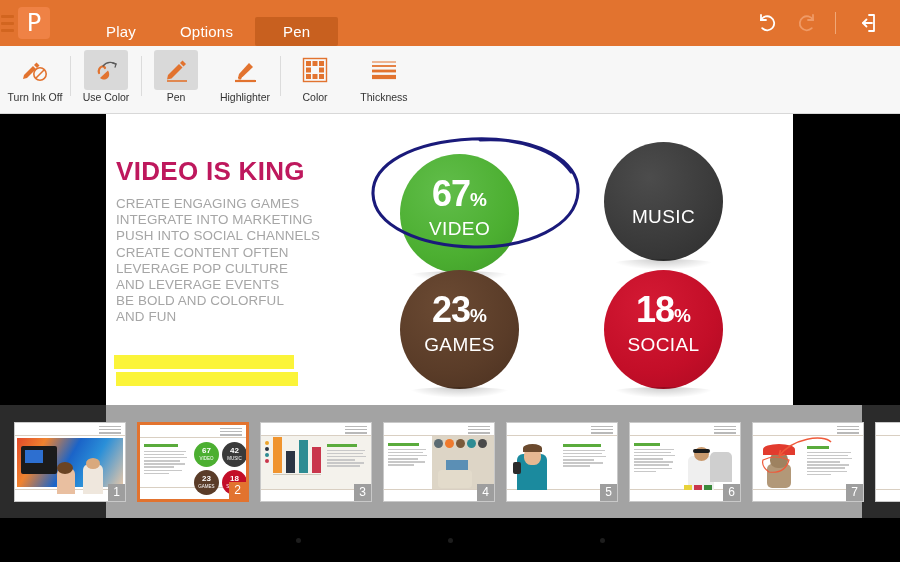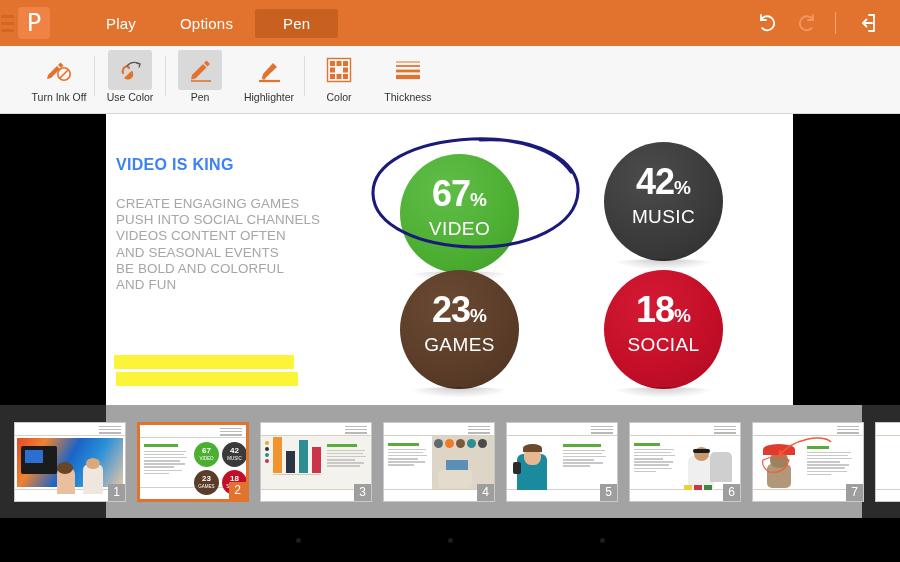--- a/index.html
+++ b/index.html
@@ -24,37 +24,37 @@
   .hamburger i { display: block; width: 13px; height: 3px; background: #d2651f; border-radius: 1px; }
   .logo {
     width: 32px; height: 32px; margin-left: 4px; background: #ef8245;
     border-radius: 4px; position: relative;
   }
   .logo .p {
     position: absolute; left: 0; top: 0; right: 0; bottom: 0;
     color: #fff; font-size: 24px; line-height: 32px; text-align: center;
     font-family: "DejaVu Sans", sans-serif; font-weight: 400;
   }
-  .menus { display: flex; align-items: center; margin-left: 34px; height: 46px; }
+  .menus { display: flex; align-items: flex-end; margin-left: 34px; height: 46px; }
   .menu-item {
     color: #fff; font-size: 15px; padding: 6px 22px; border-radius: 2px;
     letter-spacing: .2px; cursor: default;
   }
   .menu-item.active { background: #c8601f; padding: 6px 28px; }
   .topbar-right {
     margin-left: auto; display: flex; align-items: center; height: 46px; padding-right: 16px;
   }
   .ticon { width: 38px; height: 46px; display: flex; align-items: center; justify-content: center; }
   .tsep { width: 1px; height: 22px; background: #f0a877; margin: 0 10px; }
 
   
   .ribbon {
     position: absolute; left: 0; top: 46px; width: 900px; height: 68px;
     background: #f7f7f7; border-bottom: 1px solid #d8d8d8;
-    display: flex; align-items: flex-start; padding-left: 24px;
+    display: flex; align-items: flex-start;
   }
   .tool {
     width: 68px; height: 68px; display: flex; flex-direction: column;
     align-items: center; justify-content: flex-start; padding-top: 7px;
     position: relative;
   }
   .tool.wide { width: 70px; }
   .tool .glyph { height: 34px; display: flex; align-items: center; justify-content: center; }
   .tool .tlabel { font-size: 10.5px; color: #333; margin-top: 4px; white-space: nowrap; }
   .tool.selected .hit {
@@ -67,21 +67,21 @@
   
   .stage {
     position: absolute; left: 0; top: 114px; width: 900px; height: 291px; background: #000;
   }
   .slide {
     position: absolute; left: 106px; top: 0px; width: 687px; height: 291px;
     background: #fff; overflow: hidden;
   }
   .slide-title {
     position: absolute; left: 10px; top: 42px;
-    font-size: 16px; font-weight: bold; color: #3b82f6; letter-spacing: .3px;
+    font-size: 26px; font-weight: bold; color: #be185d; letter-spacing: .3px;
     font-family: "Liberation Sans", sans-serif;
   }
   .slide-body {
     position: absolute; left: 10px; top: 82px; width: 240px;
     font-size: 13.4px; line-height: 16.2px; color: #a6a6a6; letter-spacing: .1px;
   }
   .slide-body div { white-space: nowrap; }
 
   
   .hl { position: absolute; background: #fbf328; opacity: .92; }
@@ -309,41 +309,40 @@
     </div>
   </div>
 
   <div class="stage">
     <div class="slide">
 
       <div class="slide-title">VIDEO IS KING</div>
 
       <div class="slide-body">
         <div>CREATE ENGAGING GAMES</div>
+        <div>INTEGRATE INTO MARKETING</div>
         <div>PUSH INTO SOCIAL CHANNELS</div>
-        <div>VIDEOS CONTENT OFTEN</div>
-        <div>AND SEASONAL EVENTS</div>
+        <div>CREATE CONTENT OFTEN</div>
+        <div>LEVERAGE POP CULTURE</div>
+        <div>AND LEVERAGE EVENTS</div>
         <div>BE BOLD AND COLORFUL</div>
         <div>AND FUN</div>
       </div>
 
       <div class="hl hl1"></div>
       <div class="hl hl2"></div>
 
       <div class="sphere s-video">
         <div class="num">
           <span>67</span><small>%</small>
         </div>
         <div class="cap">VIDEO</div>
       </div>
 
       <div class="sphere s-music">
-        <div class="num">
-          <span>42</span><small>%</small>
-        </div>
         <div class="cap">MUSIC</div>
       </div>
 
       <div class="sphere s-games">
         <div class="num">
           <span>23</span><small>%</small>
         </div>
         <div class="cap">GAMES</div>
       </div>
 

